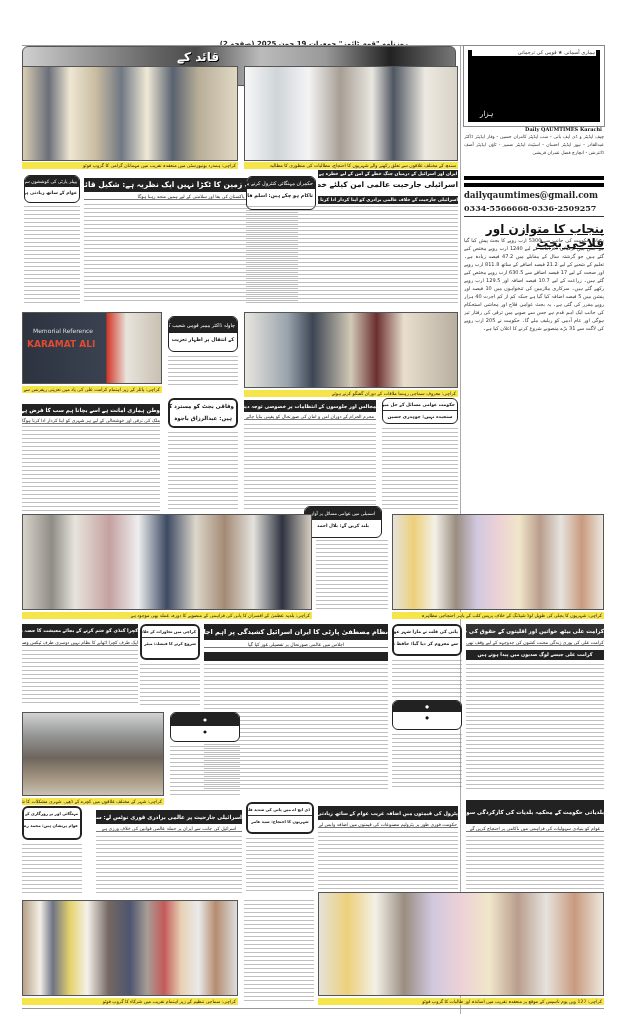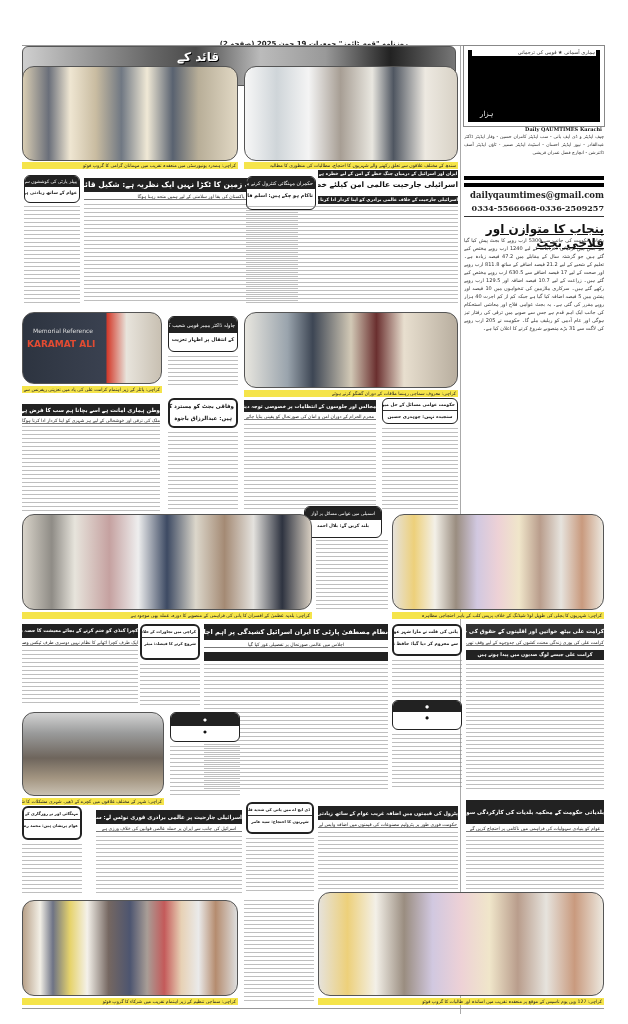--- a/index.html
+++ b/index.html
@@ -9,22 +9,22 @@
 .rule{background:#999}
 .banner{top:46px;left:22px;width:434px;height:40px;border:1px solid #555;border-radius:6px;overflow:hidden;background:linear-gradient(90deg,#cfcfcf 0%,#888 20%,#666 30%,#4a4a4a 40%,#bbb 55%,#999 70%,#222 85%,#777 100%)}
 .banner .ttl{position:absolute;left:147px;top:2px;width:56px;color:#fff;font-weight:bold;font-size:12px;line-height:17px;text-align:center;direction:rtl;text-shadow:1px 1px 0 #000}
 .mast{top:46px;left:464px;width:140px;height:80px;background:#000;border:4px solid #fff;outline:1px solid #888}
 .mast .tag{position:absolute;top:-2px;left:4px;right:4px;background:#fff;font-size:5px;color:#333;direction:rtl;padding:1px}
 .mast .logo{position:absolute;top:20px;left:0;right:0;text-align:center;color:#fff;font-size:22px;font-weight:bold;direction:rtl}
 .mast .city{position:absolute;bottom:4px;left:12px;color:#fff;font-size:7px}
 .mast-en{top:126px;left:464px;width:140px;text-align:right;font-size:5px;font-family:"DejaVu Serif",serif;font-weight:bold;padding-right:2px}
 .credits{top:133px;left:464px;width:140px;height:40px;font-size:4.5px;line-height:8px;direction:rtl;color:#333;overflow:hidden;text-align:justify}
 .thick{background:#000;height:4px}
-.contact{font-family:"DejaVu Serif",serif;font-weight:bold;text-align:right;color:#222}
-.photo{border:1px solid #555;border-radius:12px;overflow:hidden}
+.contact{font-family:"DejaVu Serif",serif;font-weight:bold;text-align:left;color:#222}
+.photo{border:1px solid #555;border-radius:0;overflow:hidden}
 .caption{background:#f5e44a;font-size:4.6px;line-height:7px;direction:rtl;color:#222;white-space:nowrap;overflow:hidden;padding:0 2px}
 .hd-black{background:#222;color:#fff;font-weight:bold;direction:rtl;text-align:center;white-space:nowrap;overflow:hidden}
 .box{border:1px solid #222;border-radius:6px;overflow:hidden;background:#fff}
 .box .top{background:#222;color:#fff;font-size:6px;text-align:center;direction:rtl;padding:3px 2px;white-space:nowrap;overflow:hidden}
 .box .bot{font-size:6px;text-align:center;direction:rtl;padding:3px 2px;font-weight:bold;white-space:nowrap;overflow:hidden}
 .body-text{background-image:repeating-linear-gradient(180deg,#8a8a8a 0px,#8a8a8a 1px,transparent 1px,transparent 4px);opacity:.55}
 .sub{font-size:4.6px;direction:rtl;text-align:center;white-space:nowrap;overflow:hidden;border-bottom:1px solid #777;color:#222}
 .vline{background:#aaa;width:1px}
 .editorial-h{font-size:12px;font-weight:bold;text-align:right;direction:rtl;text-decoration:underline}
 .edtext{font-size:5px;line-height:8px;direction:rtl;text-align:justify;color:#333;overflow:hidden}

